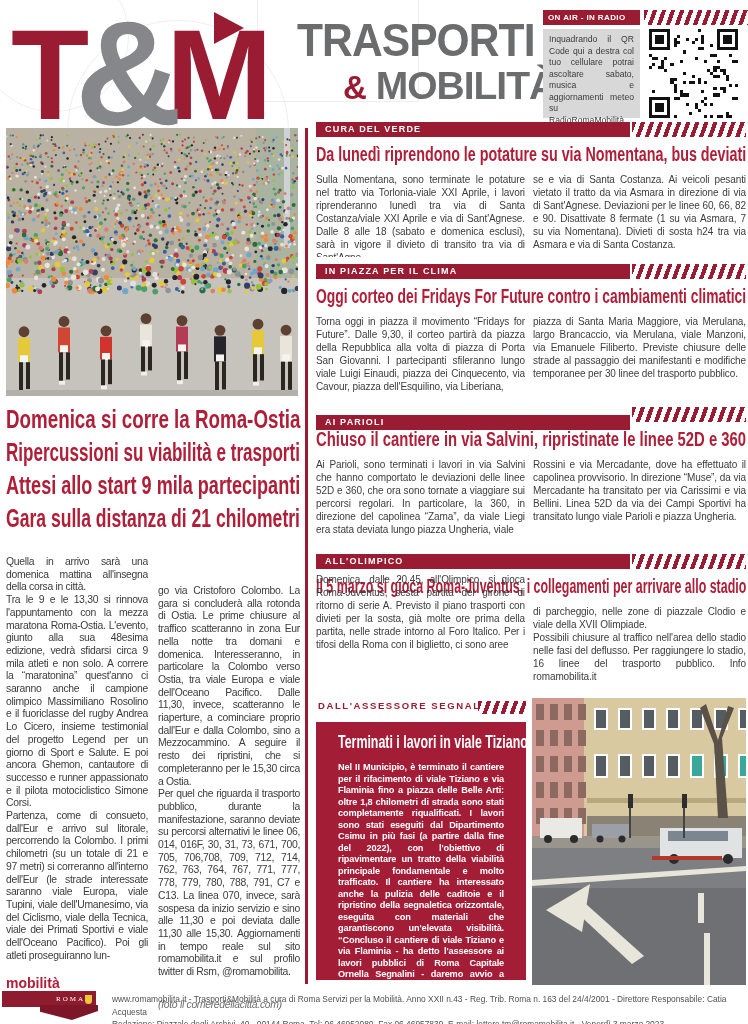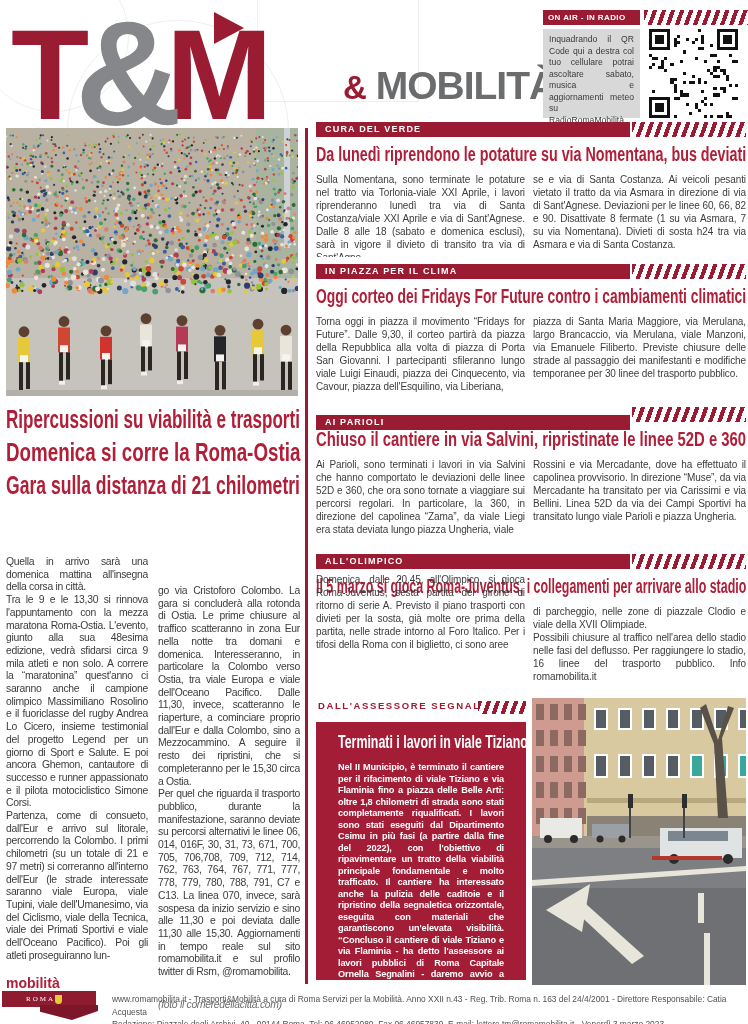--- a/index.html
+++ b/index.html
@@ -36,20 +36,23 @@
 
   <div class="abs circuit" style="left:-30px;top:-40px;width:150px;height:150px;"></div>
   <div class="abs circuit" style="left:60px;top:20px;width:220px;height:220px;"></div>
   <div class="abs circuit" style="left:250px;top:-60px;width:160px;height:160px;border-radius:0;"></div>
 
   <div class="abs" style="left:4px;top:-6px;height:126px;">
     <span class="tm-letter" style="font-size:128px;color:var(--crimson);">T</span><span class="tm-letter" style="font-size:148px;color:#85878a;margin:0 -16px 0 -14px;position:relative;top:6px;">&amp;</span><span class="tm-letter" style="font-size:128px;color:var(--crimson);">M</span>
     <div class="abs tri-right" style="left:203px;top:18px;border-left:30px solid var(--crimson);"></div>
   </div>
 
+  <div class="abs fitwrap" style="left:290px;top:12px;width:238px;">
+    <span class="fit" style="font-size: 47px; font-weight: bold; color: var(--titlegray); letter-spacing: -1px; transform-origin: left center; transform: scaleX(0.904943);">TRASPORTI</span>
+  </div>
   <div class="abs fitwrap" style="left:292px;top:64px;width:236px;margin-left:44px;">
     <span class="fit" style="font-size: 39px; font-weight: bold; letter-spacing: -1px; transform-origin: left center;">
       <span style="color:var(--crimson);font-size:33px;">&amp;</span>
       <span style="color:var(--titlegray);">MOBILITÀ</span>
     </span>
   </div>
 
   <div class="abs kickerbar" style="left:536px;top:10px;width:97px;font-size:8px;letter-spacing:.4px;padding-left:5px;">ON AIR - IN RADIO</div>
   <div class="abs stripes" style="left:637px;top:10px;width:109px;height:15px;"></div>
   <div class="abs radio-box" style="left:536px;top:29px;width:97px;height:89px;">Inquadrando il QR Code qui a destra col tuo cellulare potrai ascoltare sabato, musica e aggiornamenti meteo su RadioRomaMobilità.</div>
@@ -1725,22 +1728,23 @@
     <rect x="274" y="208.03204845171422" width="12" height="25.661448952322825" fill="#e9e5da"></rect>
     <rect x="276" y="226.36165484623052" width="8" height="7" fill="#f5f4f0"></rect>
     <circle cx="280" cy="202.03204845171422" r="5.4" fill="#5d4030"></circle>
     <rect x="275" y="233.69349740403703" width="4" height="30.549343990860507" fill="#2c2620"></rect>
     <rect x="282" y="233.69349740403703" width="4" height="28.105396471591668" fill="#2c2620"></rect>
     <rect x="275" y="263.02086763526313" width="6" height="4" fill="#f0eee8"></rect>
     <rect x="0" y="262" width="292" height="6" fill="#b3b0aa"></rect>
   </svg>
 
 <div class="abs" style="left:6px;top:408px;width:294px;">
+  <div class="fitwrap" style="height:33px;"><span class="fit headline" style="font-size: 26px; transform-origin: left center; transform: scaleX(0.722359);">Domenica si corre la Roma-Ostia</span></div>
   <div class="fitwrap" style="height:33px;"><span class="fit headline" style="font-size: 26px; transform-origin: left center; transform: scaleX(0.65625);">Ripercussioni su viabilità e trasporti</span></div>
-  <div class="fitwrap" style="height:33px;"><span class="fit headline" style="font-size: 26px; transform-origin: left center; transform: scaleX(0.722359);">Domenica si corre la Roma-Ostia</span></div>
+  <div class="fitwrap" style="height:33px;"><span class="fit headline" style="font-size: 26px; transform-origin: left center; transform: scaleX(0.695035);">Attesi allo start 9 mila partecipanti</span></div>
   <div class="fitwrap" style="height:33px;"><span class="fit headline" style="font-size: 26px; transform-origin: left center; transform: scaleX(0.675862);">Gara sulla distanza di 21 chilometri</span></div>
 </div>
 
 <div class="abs body-col left-col" style="left:6px;top:556px;width:142px;height:434px;">Quella in arrivo sarà una domenica mattina all'insegna della corsa in città.
 Tra le 9 e le 13,30 si rinnova l'appuntamento con la mezza maratona Roma-Ostia. L'evento, giunto alla sua 48esima edizione, vedrà sfidarsi circa 9 mila atleti e non solo. A correre la “maratonina” quest'anno ci saranno anche il campione olimpico Massimiliano Rosolino e il fuoriclasse del rugby Andrea Lo Cicero, insieme testimonial del progetto Legend per un giorno di Sport e Salute. E poi ancora Ghemon, cantautore di successo e runner appassionato e il pilota motociclistico Simone Corsi.
 Partenza, come di consueto, dall'Eur e arrivo sul litorale, percorrendo la Colombo. I primi chilometri (su un totale di 21 e 97 metri) si correranno all'interno dell'Eur (le strade interessate saranno viale Europa, viale Tupini, viale dell'Umanesimo, via del Ciclismo, viale della Tecnica, viale dei Primati Sportivi e viale dell'Oceano Pacifico). Poi gli atleti proseguiranno lun-</div>
 <div class="abs" style="left:158px;top:585px;width:142px;height:434px;overflow:hidden;">
   <div class="body-col left-col" style="width:142px;">go via Cristoforo Colombo. La gara si concluderà alla rotonda di Ostia. Le prime chiusure al traffico scatteranno in zona Eur nella notte tra domani e domenica. Interesseranno, in particolare la Colombo verso Ostia, tra viale Europa e viale dell'Oceano Pacifico. Dalle 11,30, invece, scatteranno le riaperture, a cominciare proprio dall'Eur e dalla Colombo, sino a Mezzocammino. A seguire il resto dei ripristini, che si completeranno per le 15,30 circa a Ostia.
 Per quel che riguarda il trasporto pubblico, durante la manifestazione, saranno deviate su percorsi alternativi le linee 06, 014, 016F, 30, 31, 73, 671, 700, 705, 706,708, 709, 712, 714, 762, 763, 764, 767, 771, 777, 778, 779, 780, 788, 791, C7 e C13. La linea 070, invece, sarà sospesa da inizio servizio e sino alle 11,30 e poi deviata dalle 11,30 alle 15,30. Aggiornamenti in tempo reale sul sito romamobilita.it e sul profilo twitter di Rsm, @romamobilita.</div>
   <div class="body-col left-col credit" style="width:142px;text-align:left;">(foto il corrieredellacittà.com)</div>
@@ -1861,21 +1865,21 @@
     <rect x="151" y="110" width="2" height="30" fill="#444"></rect>
     <polygon points="0,182 214,168 214,173 0,188" fill="#e8e6da"></polygon>
     <polygon points="14,212 58,186 50,234" fill="#e8e6da"></polygon>
     <polygon points="42,212 54,206 112,258 100,266" fill="#e8e6da"></polygon>
     <rect x="166" y="195" width="6" height="30" fill="#e8e6da"></rect>
     <rect x="172" y="235" width="6" height="52" fill="#e8e6da"></rect>
   </svg>
 
 <div class="abs" style="left:2px;top:975px;width:100px;height:48px;">
   <div style="color:var(--hlred);font-weight:bold;font-size:14px;margin-left:4px;">mobilità</div>
-  <div style="background:#8e1b30;width:94px;height:16px;display:flex;align-items:center;justify-content:flex-start;padding:0 24px;box-sizing:border-box;">
+  <div style="background:#8e1b30;width:94px;height:16px;display:flex;align-items:center;justify-content:flex-end;padding:0 4px;box-sizing:border-box;">
     <span style="color:#fff;font-size:7px;letter-spacing:2px;font-family:'Liberation Serif',serif;">ROMA</span>
     <span style="display:inline-block;width:7px;height:9px;background:#e8c93a;border-radius:0 0 4px 4px;"></span>
   </div>
   <div style="position:absolute;left:38px;top:30px;width:58px;height:15px;background:#7d1629;
               clip-path:polygon(0 0,100% 0,100% 40%,55% 100%,0 45%);"></div>
 </div>
 
 <div class="abs" style="left:112px;top:993px;width:632px;">
   <div class="footer-line">www.romamobilita.it - Trasporti&amp;Mobilità a cura di Roma Servizi per la Mobilità. Anno XXII n.43 - Reg. Trib. Roma n. 163 del 24/4/2001 - Direttore Responsabile: Catia Acquesta</div>
   <div class="footer-line">Redazione: Piazzale degli Archivi, 40 - 00144 Roma. Tel: 06.46952080. Fax 06.46957839. E-mail: lettere.tm@romamobilita.it - Venerdì 3 marzo 2023</div>

